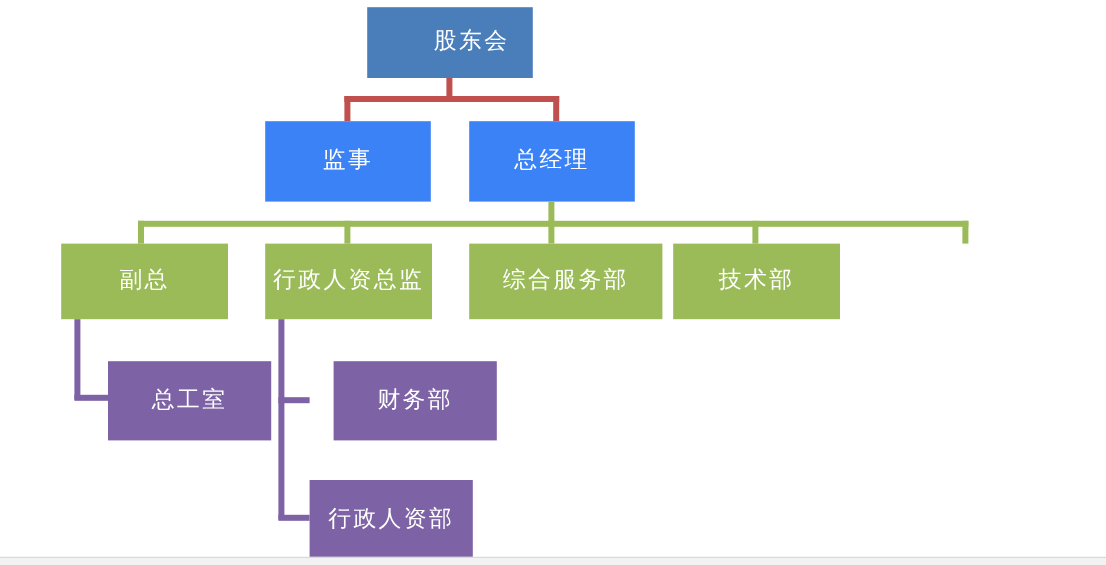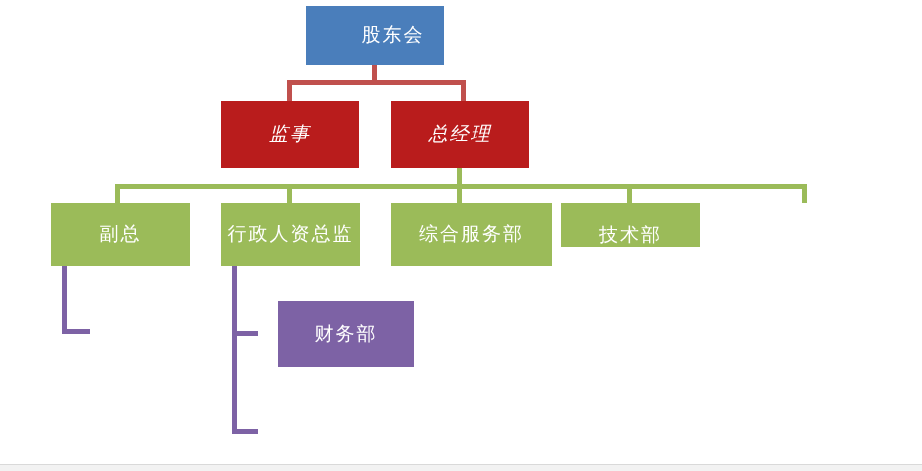--- a/index.html
+++ b/index.html
@@ -22,21 +22,21 @@
     justify-content: center;
     color: #ffffff;
     font-size: 19px;
     letter-spacing: 2px;
     box-sizing: border-box;
     text-align: center;
     line-height: 1.2;
     user-select: none;
   }
   .node.lvl-shareholders { background: #4a7ebb; }
-  .node.lvl-exec        { background: #b91c1c; font-style: italic; }
+  .node.lvl-exec        { background: #3b82f6; }
   .node.lvl-dept        { background: #9bbb59; }
   .node.lvl-sub         { background: #7d62a5; }
 
   .conn {
     position: absolute;
     background: #c0504d;
   }
   .conn.green { background: #9bbb59; }
   .conn.purple { background: #7d62a5; }
 
@@ -85,32 +85,38 @@
   </div>
 
   <div class="node lvl-dept" style="left:51px; top:203px; width:139px; height:63px;">
     <span>副总</span>
   </div>
 
   <div class="node lvl-dept" style="left:391px; top:203px; width:161px; height:63px;">
     <span>综合服务部</span>
   </div>
 
-  <div class="node lvl-dept" style="left:561px; top:203px; width:139px; height:44px;align-items:flex-end;">
+  <div class="node lvl-dept" style="left:561px; top:203px; width:139px; height:63px;">
     <span>技术部</span>
   </div>
 
 
   <div class="conn purple" style="left:62px; top:266px; width:5px; height:67px;"></div>
   <div class="conn purple" style="left:62px; top:329px; width:28px; height:5px;"></div>
 
   <div class="conn purple" style="left:232px; top:266px; width:5px; height:167px;"></div>
   <div class="conn purple" style="left:232px; top:331px; width:26px; height:5px;"></div>
   <div class="conn purple" style="left:232px; top:429px; width:26px; height:5px;"></div>
 
+  <div class="node lvl-sub" style="left:90px; top:301px; width:136px; height:66px;">
+    <span>总工室</span>
+  </div>
 
   <div class="node lvl-sub" style="left:258px; top:301px; width:136px; height:66px;margin-left:20px;">
     <span>财务部</span>
   </div>
 
+  <div class="node lvl-sub" style="left:258px; top:400px; width:136px; height:66px;">
+    <span>行政人资部</span>
+  </div>
 
   <div class="bottom-rule"></div>
 </div>
 
 </body></html>

